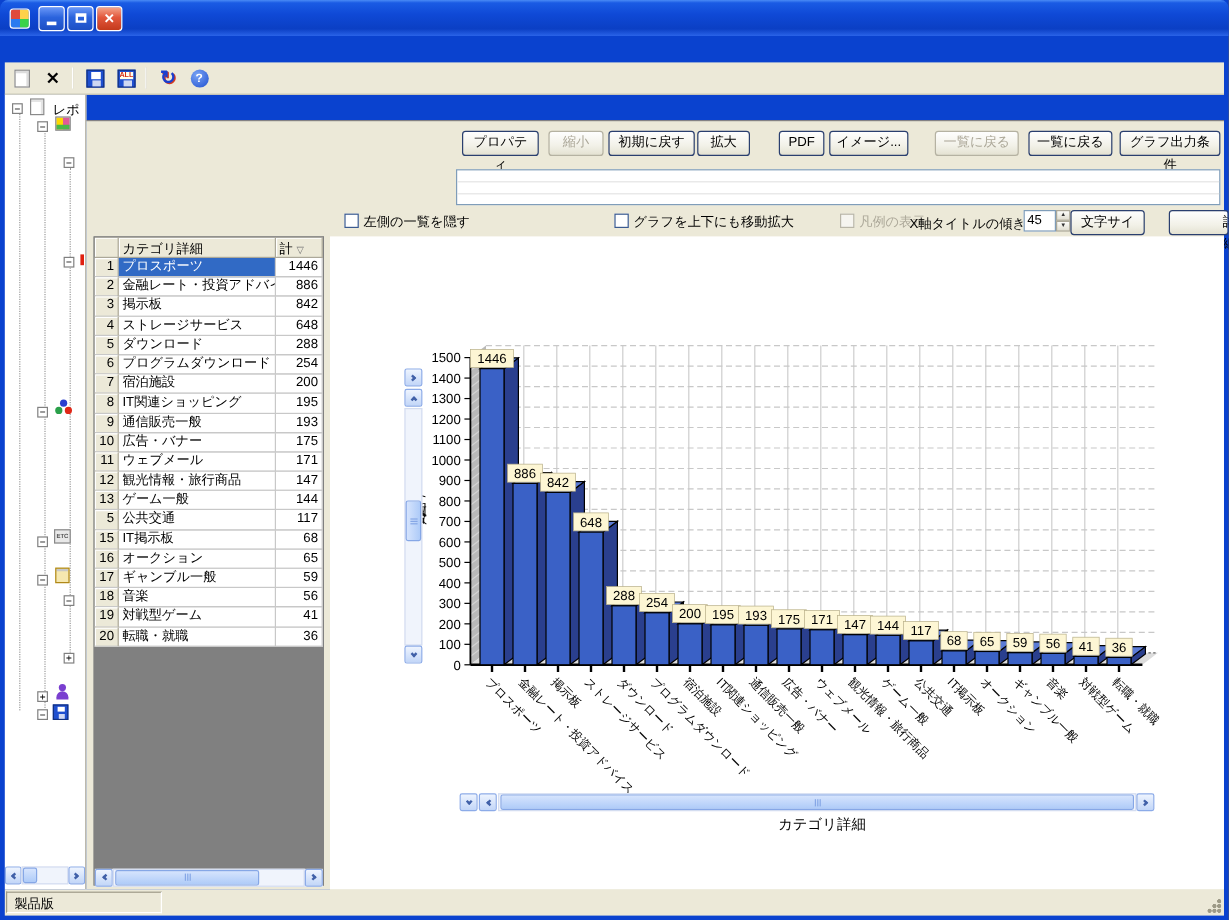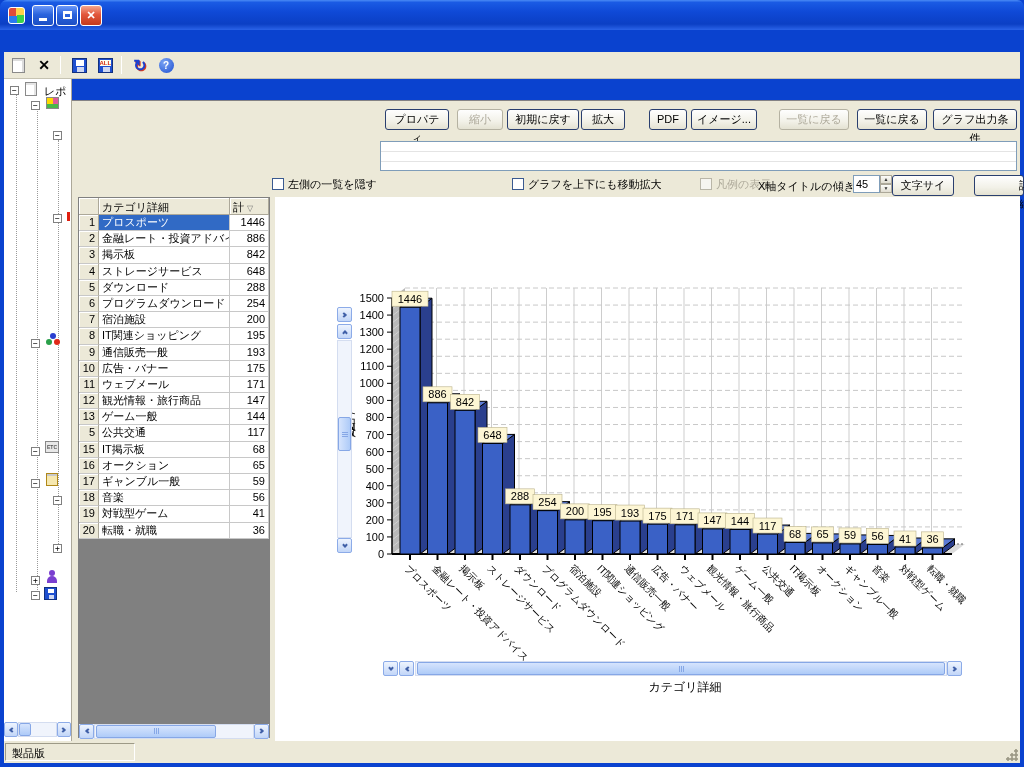--- a/index.html
+++ b/index.html
@@ -238,21 +238,21 @@
     <div class="btn" style="left:619px;top:8px;width:66px;">イメージ...</div>
     <div class="btn disabled" style="left:707px;top:8px;width:70px;">一覧に戻る</div>
     <div class="btn" style="left:785px;top:8px;width:70px;">一覧に戻る</div>
     <div class="btn" style="left:861px;top:8px;width:84px;">グラフ出力条件</div>
 
     <div id="infobox">
       <div class="iline"></div>
       <div class="iline"></div>
     </div>
 
-    <div class="cbrow-item" style="left:200px;">
+    <div class="cbrow-item" style="left:215px;">
       <span class="cb"></span>
       <span class="cb-label">左側の一覧を隠す</span>
     </div>
     <div class="cbrow-item" style="left:440px;">
       <span class="cb"></span>
       <span class="cb-label">グラフを上下にも移動拡大</span>
     </div>
     <div class="cbrow-item" style="left:628px;">
       <span class="cb disabled"></span>
       <span class="cb-label disabled">凡例の表示</span>

